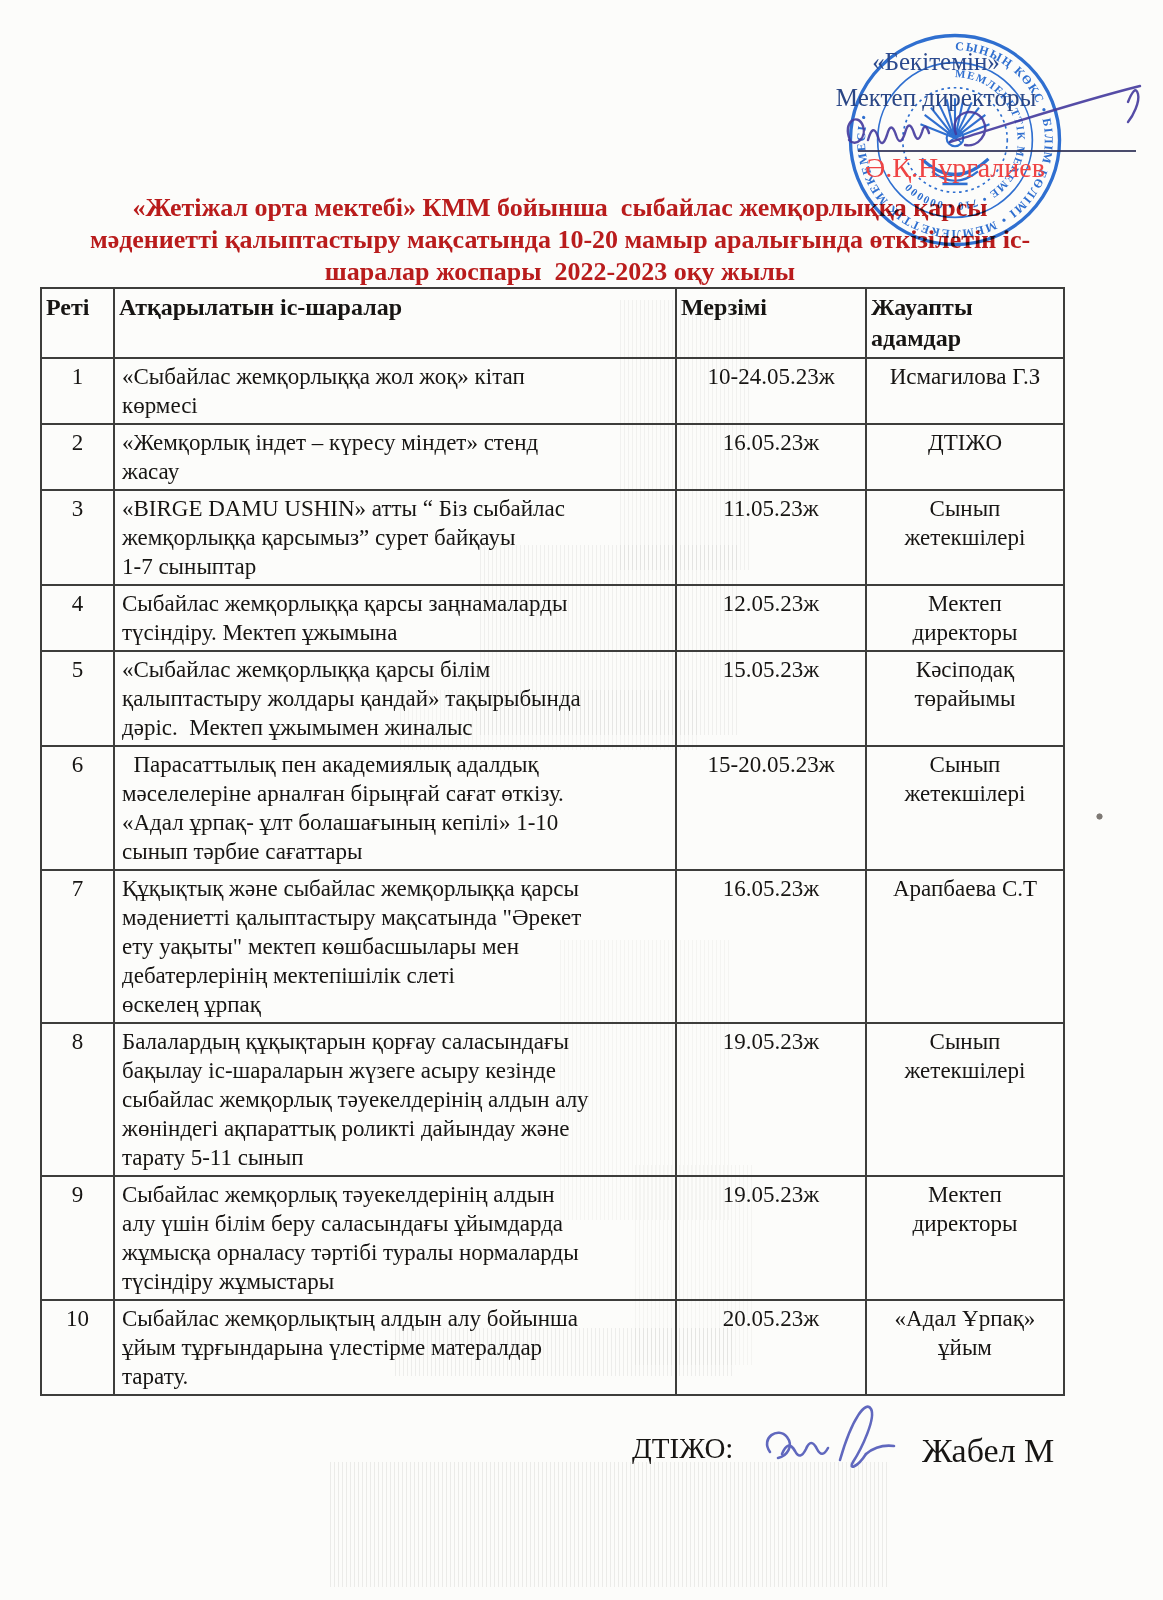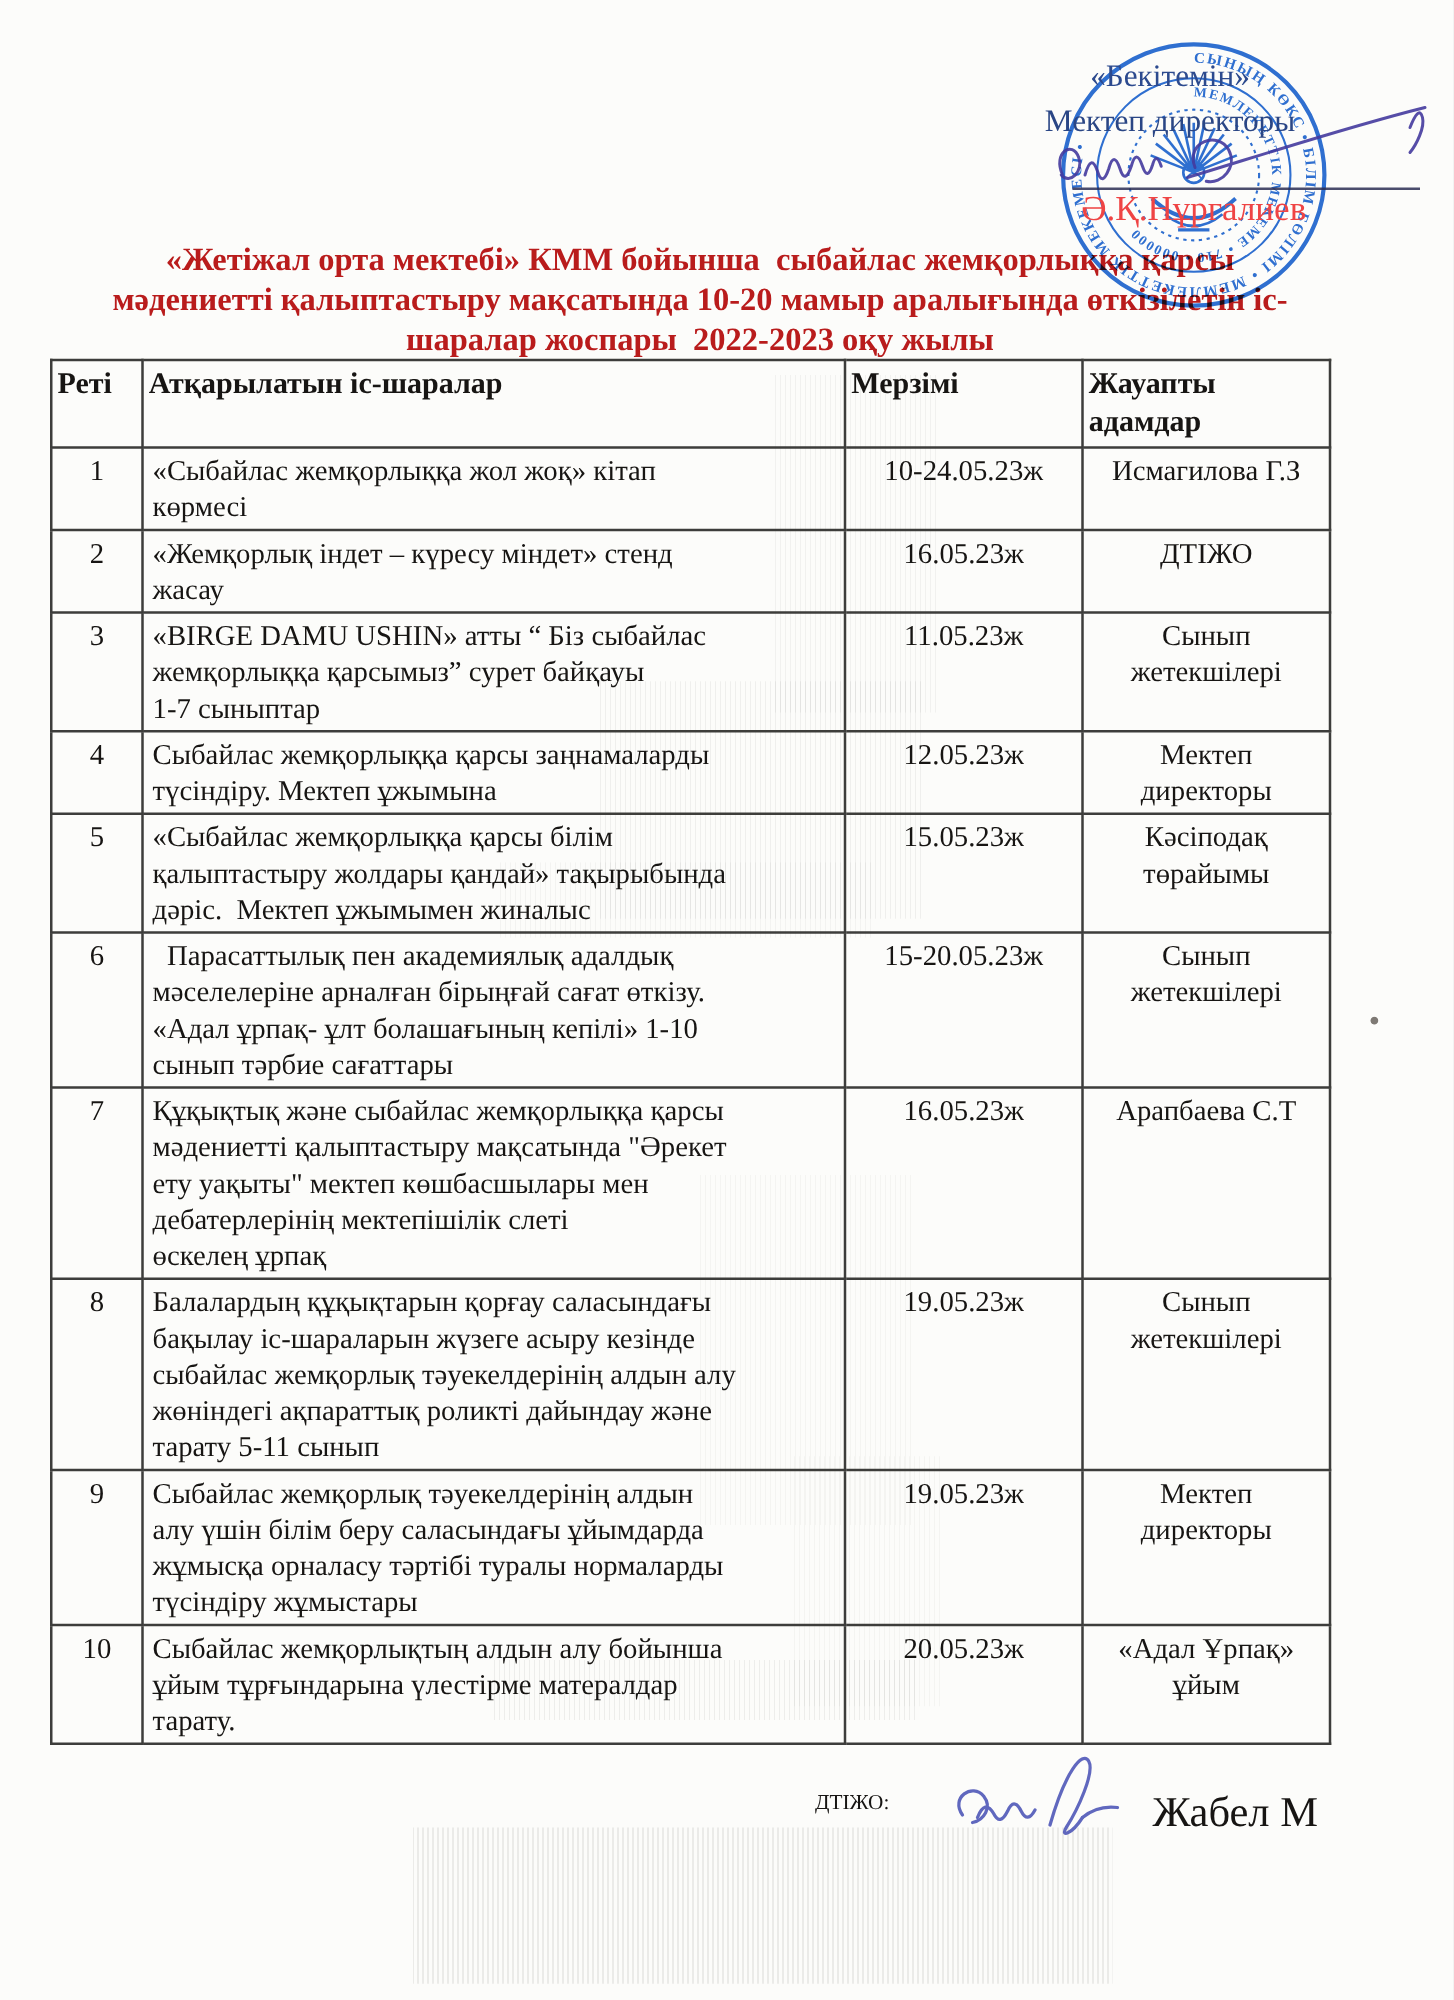--- a/index.html
+++ b/index.html
@@ -43,21 +43,21 @@
   }
   th{font-size:24px;line-height:31px;font-weight:bold;padding:3px 4px;
      text-align:left;white-space:pre-line;height:59px;}
   td{font-size:23px;line-height:29px;padding:3px 7px;}
   td.c-no{text-align:center;}
   td.c-act{white-space:pre-wrap;border-radius:11px;}
   td.c-date{text-align:center;white-space:nowrap;}
   td.c-resp{text-align:center;white-space:pre-line;}
 
   
-  .footer-label{position:absolute;left:652px;top:1432px;font-size:17px;z-index:2;}
+  .footer-label{position:absolute;left:632px;top:1432px;font-size:29px;z-index:2;}
   .footer-name{position:absolute;left:922px;top:1432px;font-size:34px;z-index:2;}
   .sig-bottom{position:absolute;left:752px;top:1396px;width:180px;height:88px;z-index:3;}
 
   
   .smudge{position:absolute;z-index:1;pointer-events:none;mix-blend-mode:multiply;
     background:repeating-linear-gradient(90deg, rgba(110,110,108,.55) 0 1px, rgba(0,0,0,0) 1px 4px);
     filter:blur(.6px);}
   .sm-a{left:480px;top:545px;width:260px;height:190px;opacity:.16;}
   .sm-b{left:620px;top:300px;width:130px;height:270px;opacity:.13;}
   .sm-c{left:560px;top:940px;width:170px;height:280px;opacity:.10;}

